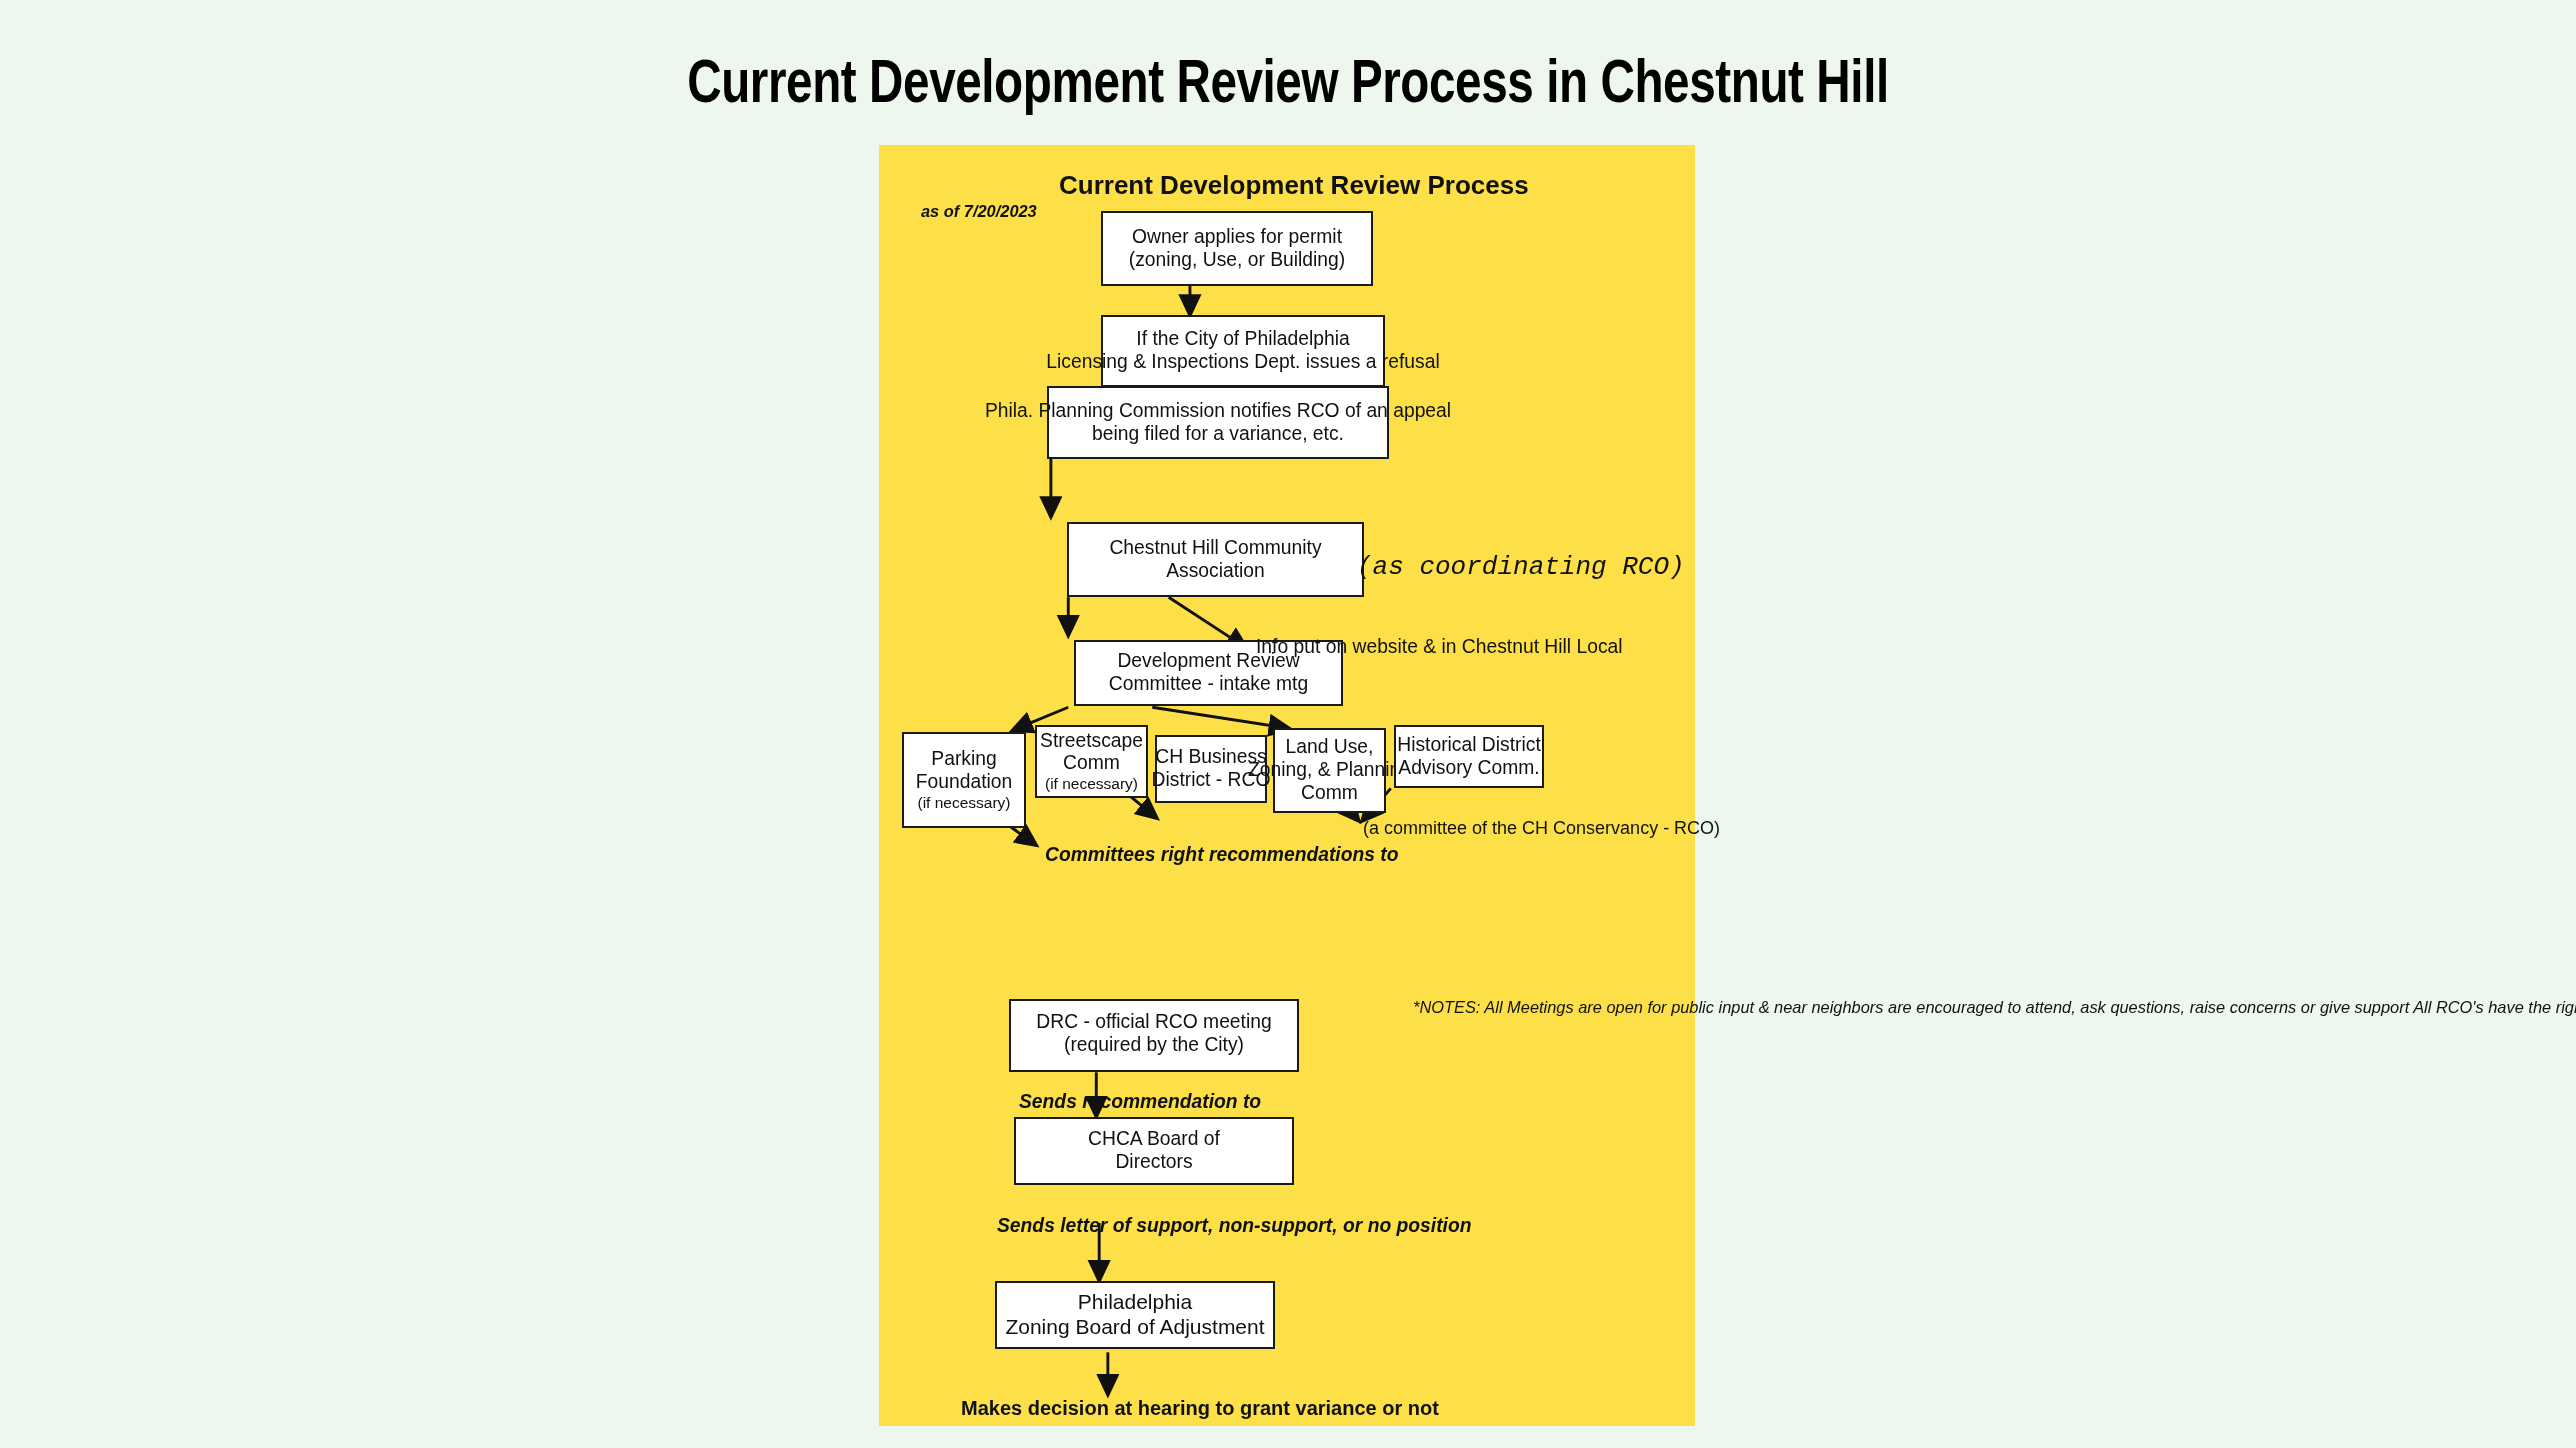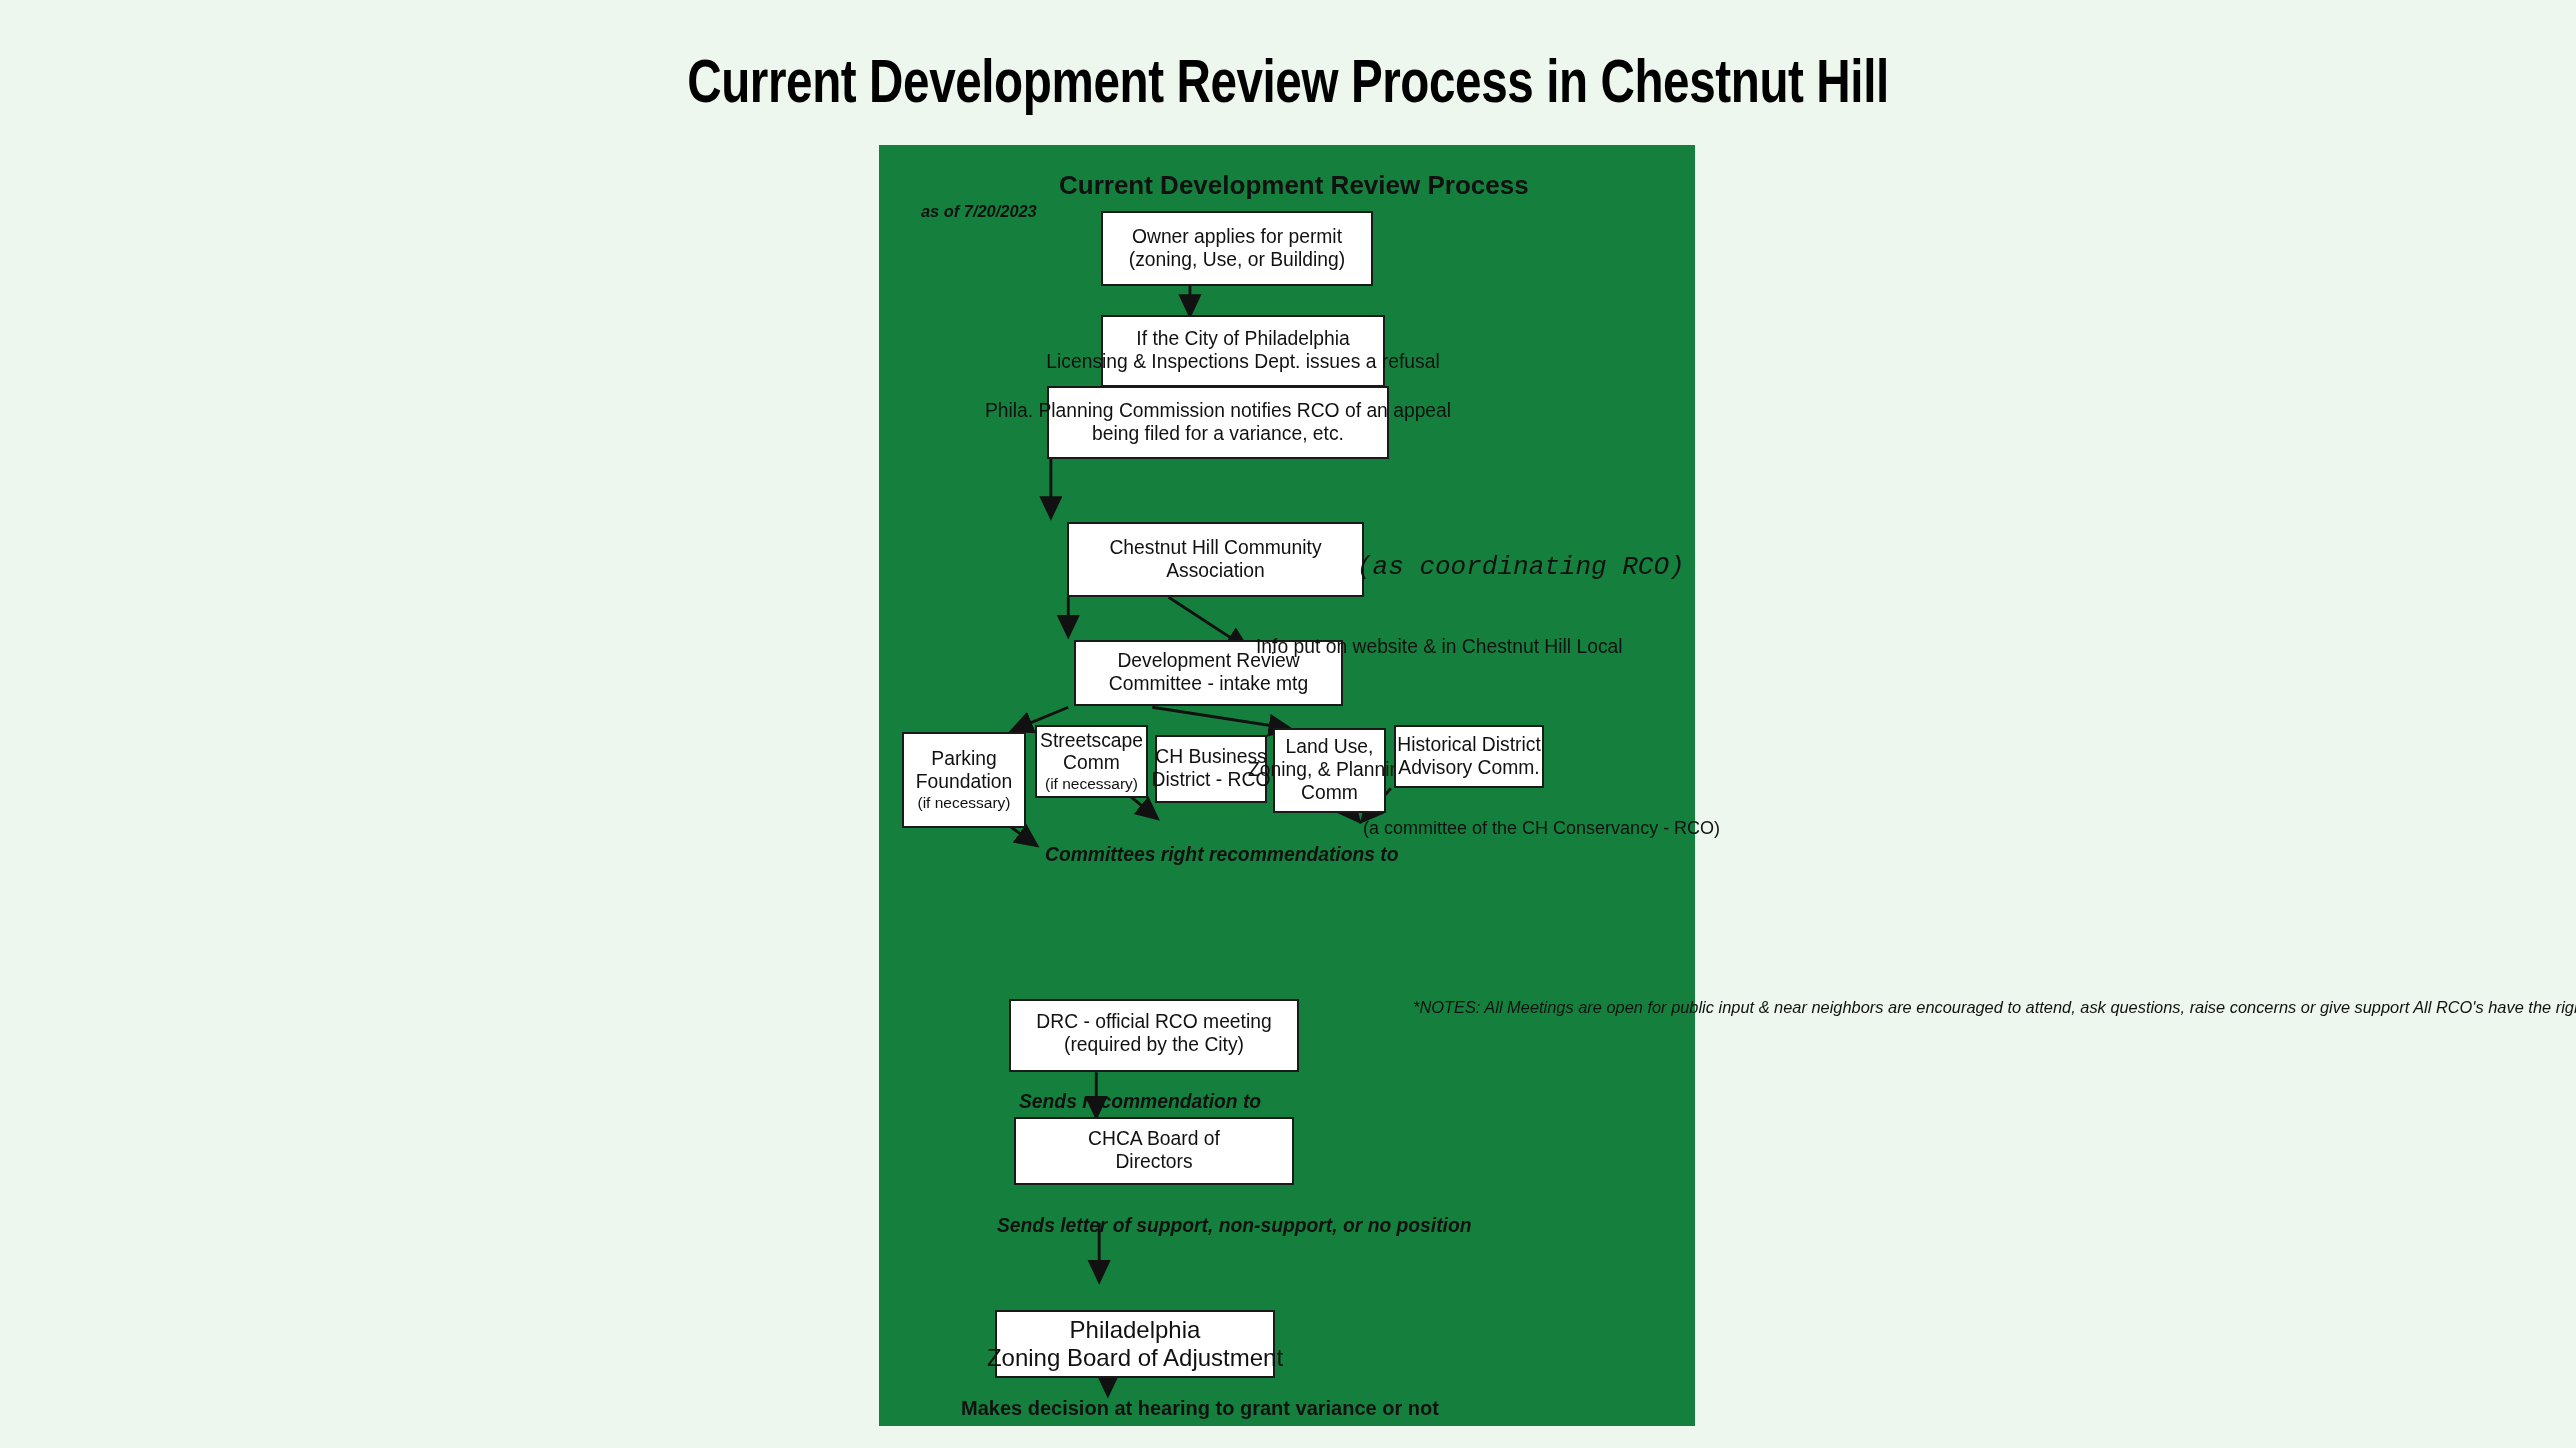--- a/index.html
+++ b/index.html
@@ -20,21 +20,21 @@
     letter-spacing:-0.5px;
     color:#000;
     transform:scaleX(0.78);
     transform-origin:center top;
     white-space:nowrap;
   }
 
   #panel{
     position:absolute;left:879px;top:145px;
     width:816px;height:1281px;
-    background:#15803d;
+    background:#fde047;
   }
 
   
   .box{
     position:absolute;
     border:2.4px solid #1a1a1a;
     background:#fff;
     box-sizing:border-box;
     display:flex;
     flex-direction:column;
@@ -166,21 +166,21 @@
     <div class="box" style="left:130px;top:854px;width:290px;height:73px;font-size:19.3px;justify-content:center;padding:5.8px 0 9.7px 0;">
       <span class="ln">DRC  -  official RCO meeting</span>
       <span class="ln">(required by the City)</span>
     </div>
 
     <div class="box" style="left:135px;top:972px;width:280px;height:68px;font-size:19.3px;">
       <span class="ln">CHCA Board of</span>
       <span class="ln">Directors</span>
     </div>
 
-    <div class="box" style="left:116px;top:1136px;width:280px;height:68px;font-size:24px;margin-top:29px;">
+    <div class="box" style="left:116px;top:1136px;width:280px;height:68px;font-size:21px;">
       <span class="ln">Philadelphia</span>
       <span class="ln">Zoning Board of Adjustment</span>
     </div>
 
     <div class="lbl it" style="left:478px;top:406px;font-size:26px;font-family:Liberation Mono, monospace;">(as coordinating RCO)</div>
 
     <div class="lbl" style="left:377px;top:489px;font-size:19.3px;text-align:center;line-height:1.35;">
       <span class="ln">Info put on website &amp; in</span>
       <span class="ln">Chestnut Hill Local</span>
     </div>

